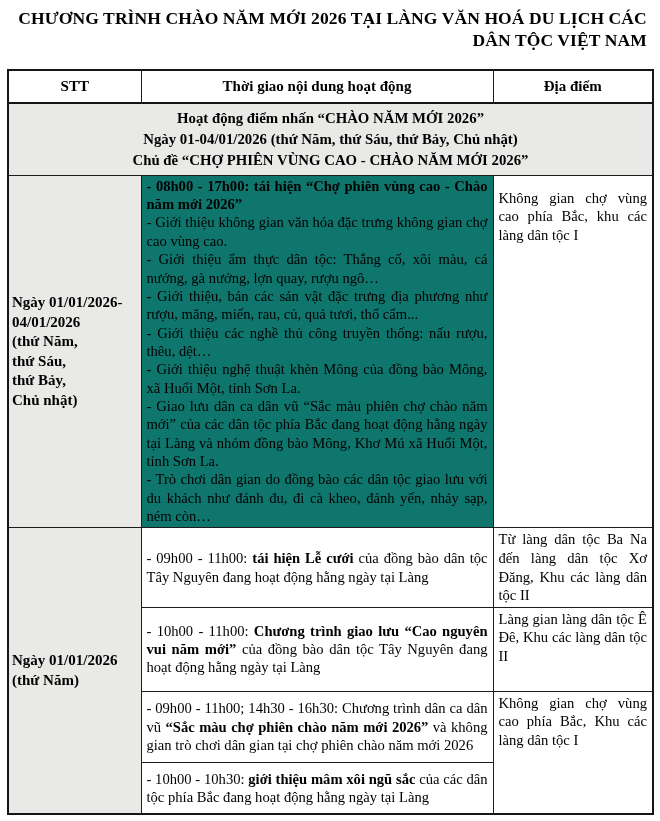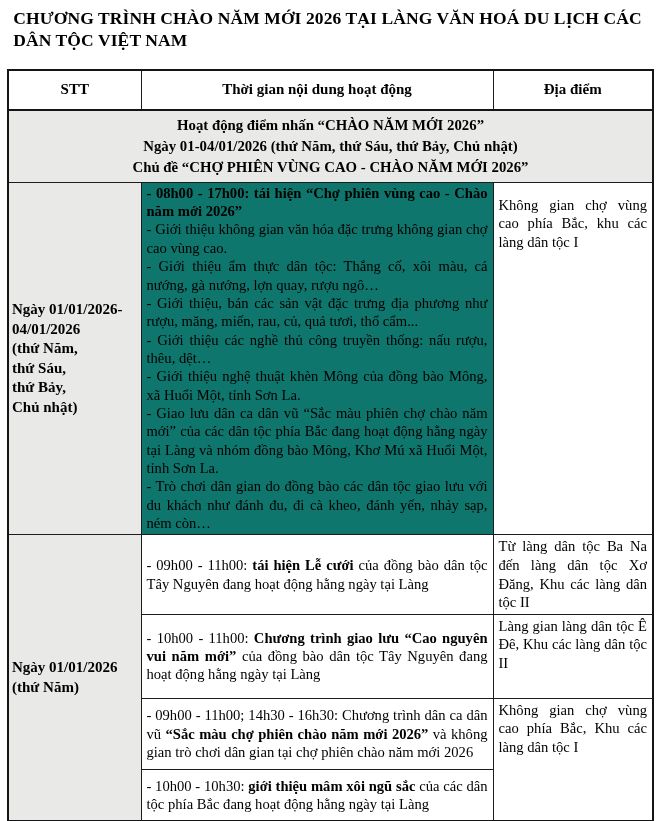--- a/index.html
+++ b/index.html
@@ -6,38 +6,38 @@
   body {
     width:660px; height:821px;
     background:#ffffff;
     color:#000000;
     font-family:"Liberation Serif", serif;
     overflow:hidden;
   }
   .page-title {
     width:96%;
     margin:7px auto 0;
-    text-align:left;
+    text-align:right;
     font-weight:bold;
     font-size:17.5px;
     line-height:1.28;
     letter-spacing:0.1px;
   }
   table.program {
     border-collapse:collapse;
     table-layout:fixed;
     width:645px;
     margin:17px 0 0 7px;
     border:2.5px solid #151515;
   }
   th, td {
     border:1.5px solid #1c1c1c;
     box-sizing:border-box;
   }
-  tr.r-head { height:40px; }
+  tr.r-head { height:33px; }
   tr.r-head th {
     font-size:15px;
     font-weight:bold;
     text-align:center;
     vertical-align:middle;
     background:#ffffff;
     border-bottom:2.5px solid #151515;
     padding:2px 2px;
   }
   tr.r-section { height:64px; }
@@ -98,21 +98,21 @@
 
 <table class="program">
   <colgroup>
     <col style="width:133px">
     <col style="width:352px">
     <col style="width:160px">
   </colgroup>
   <tbody>
     <tr class="r-head">
       <th>STT</th>
-      <th>Thời gian nội dung hoạt động</th>
+      <th>Thời giao nội dung hoạt động</th>
       <th>Địa điểm</th>
     </tr>
 
     <tr class="r-section">
       <td colspan="3">
         <div>Hoạt động điểm nhấn “CHÀO NĂM MỚI 2026”</div>
         <div>Ngày 01-04/01/2026 (thứ Năm, thứ Sáu, thứ Bảy, Chủ nhật)</div>
         <div>Chủ đề “CHỢ PHIÊN VÙNG CAO - CHÀO NĂM MỚI 2026”</div>
       </td>
     </tr>

